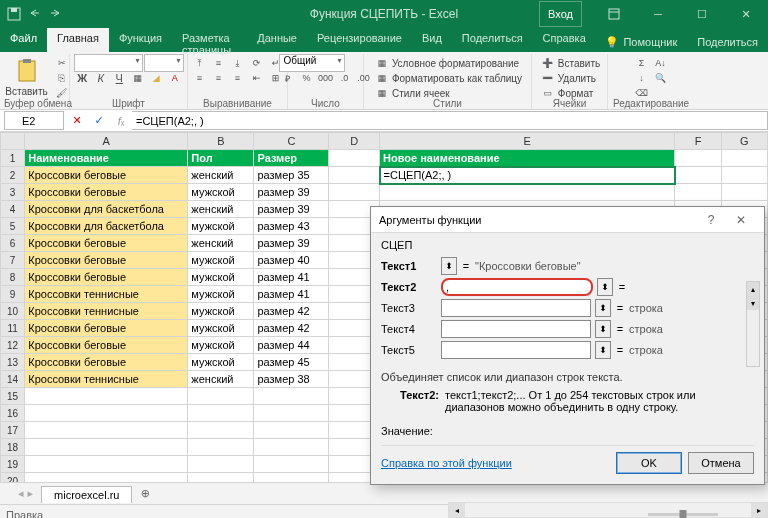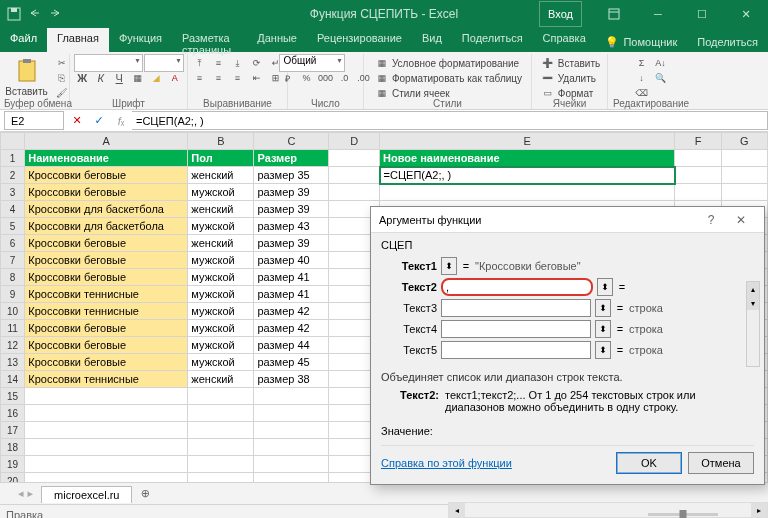--- a/index.html
+++ b/index.html
@@ -22,21 +22,21 @@
 .rg-body{flex:1;display:flex;align-items:flex-start;gap:2px;padding-top:2px}
 .rbtn{display:flex;flex-direction:column;align-items:center;gap:1px;padding:1px 3px;color:#444}
 .ricon-lg{width:28px;height:28px}
 .row3{display:flex;flex-direction:column;gap:1px}
 .row3 .line{display:flex;gap:1px;align-items:center;height:14px}
 .mini{width:18px;height:14px;border:1px solid transparent;display:flex;align-items:center;justify-content:center;font-size:9px;color:#555}
 .combo{border:1px solid #bbb;background:#fff;height:18px;padding:0 14px 0 4px;font-size:10px;position:relative;min-width:40px}
 .combo::after{content:"▾";position:absolute;right:2px;top:1px;font-size:8px;color:#666}
 .rtxt{font-size:10px;color:#444;white-space:nowrap}
 .fxbar{height:22px;background:#fff;border-bottom:1px solid #d4d4d4;display:flex;align-items:center}
-.namebox{width:60px;height:19px;border:1px solid #bbb;margin:0 2px 0 4px;padding:0 6px;display:flex;align-items:center;background:#fff}
+.namebox{width:60px;height:19px;border:1px solid #bbb;margin:0 2px 0 4px;padding:0 17px;display:flex;align-items:center;background:#fff}
 .fxbtns{display:flex;gap:0}
 .fxbtn{width:22px;height:19px;display:flex;align-items:center;justify-content:center;color:#999;font-size:11px}
 .fxbtn.ok{color:#0066cc}
 .fxbtn.cancel{color:#cc0000}
 .fxinput{flex:1;height:19px;border:1px solid #bbb;border-left:none;padding:0 4px;display:flex;align-items:center;background:#fff}
 .grid{position:relative;height:350px;overflow:hidden}
 table{border-collapse:collapse;width:100%}
 th,td{border:1px solid #d4d4d4;height:17px;padding:0 3px;text-align:left;font-size:11px;background:#fff;white-space:nowrap;overflow:hidden}
 th{background:#e6e6e6;font-weight:normal;text-align:center;color:#333}
 th.rh{width:20px;background:#e6e6e6;text-align:center;font-size:10px}
@@ -54,21 +54,21 @@
 .zslider{width:70px;height:3px;background:#ccc;position:relative}
 .zslider::after{content:"";position:absolute;left:50%;top:-3px;width:7px;height:9px;background:#888;transform:translateX(-50%)}
 
 .dialog{position:absolute;left:370px;top:206px;width:395px;background:#f0f0f0;border:1px solid #888;box-shadow:4px 4px 12px rgba(0,0,0,0.25)}
 .dlg-title{height:26px;background:#fff;border-bottom:1px solid #ddd;display:flex;align-items:center;padding:0 8px;font-size:11px}
 .dlg-title .spacer{flex:1}
 .dlg-title .wbtn{width:30px;text-align:center;color:#666;font-size:12px}
 .dlg-body{padding:6px 10px}
 .dlg-fn{font-size:11px;margin-bottom:6px}
 .dlg-row{display:flex;align-items:center;margin-bottom:3px;gap:4px}
-.dlg-row .lbl{width:56px;text-align:right;font-size:11px}
+.dlg-row .lbl{width:56px;font-size:11px}
 .dlg-row .lbl.bold{font-weight:bold}
 .dlg-row input{flex:0 0 118px;height:18px;border:1px solid #888;padding:0 3px;font-size:11px;background:#fff}
 .dlg-row.hi input{border:2px solid #d9362d;border-radius:8px}
 .dlg-row .refbtn{width:16px;height:18px;border:1px solid #888;background:#eee;display:flex;align-items:center;justify-content:center;font-size:9px}
 .dlg-row .eq{width:10px;text-align:center}
 .dlg-row .rval{font-size:11px;color:#555}
 .dlg-scroll{width:14px;position:absolute;right:4px;top:48px;height:86px;background:#eee;border:1px solid #ccc}
 .dlg-scroll .arr{height:14px;display:flex;align-items:center;justify-content:center;font-size:8px;background:#ddd}
 .dlg-desc{font-size:11px;margin:12px 0 6px;color:#333}
 .dlg-argdesc{display:flex;font-size:11px;margin-bottom:12px}

